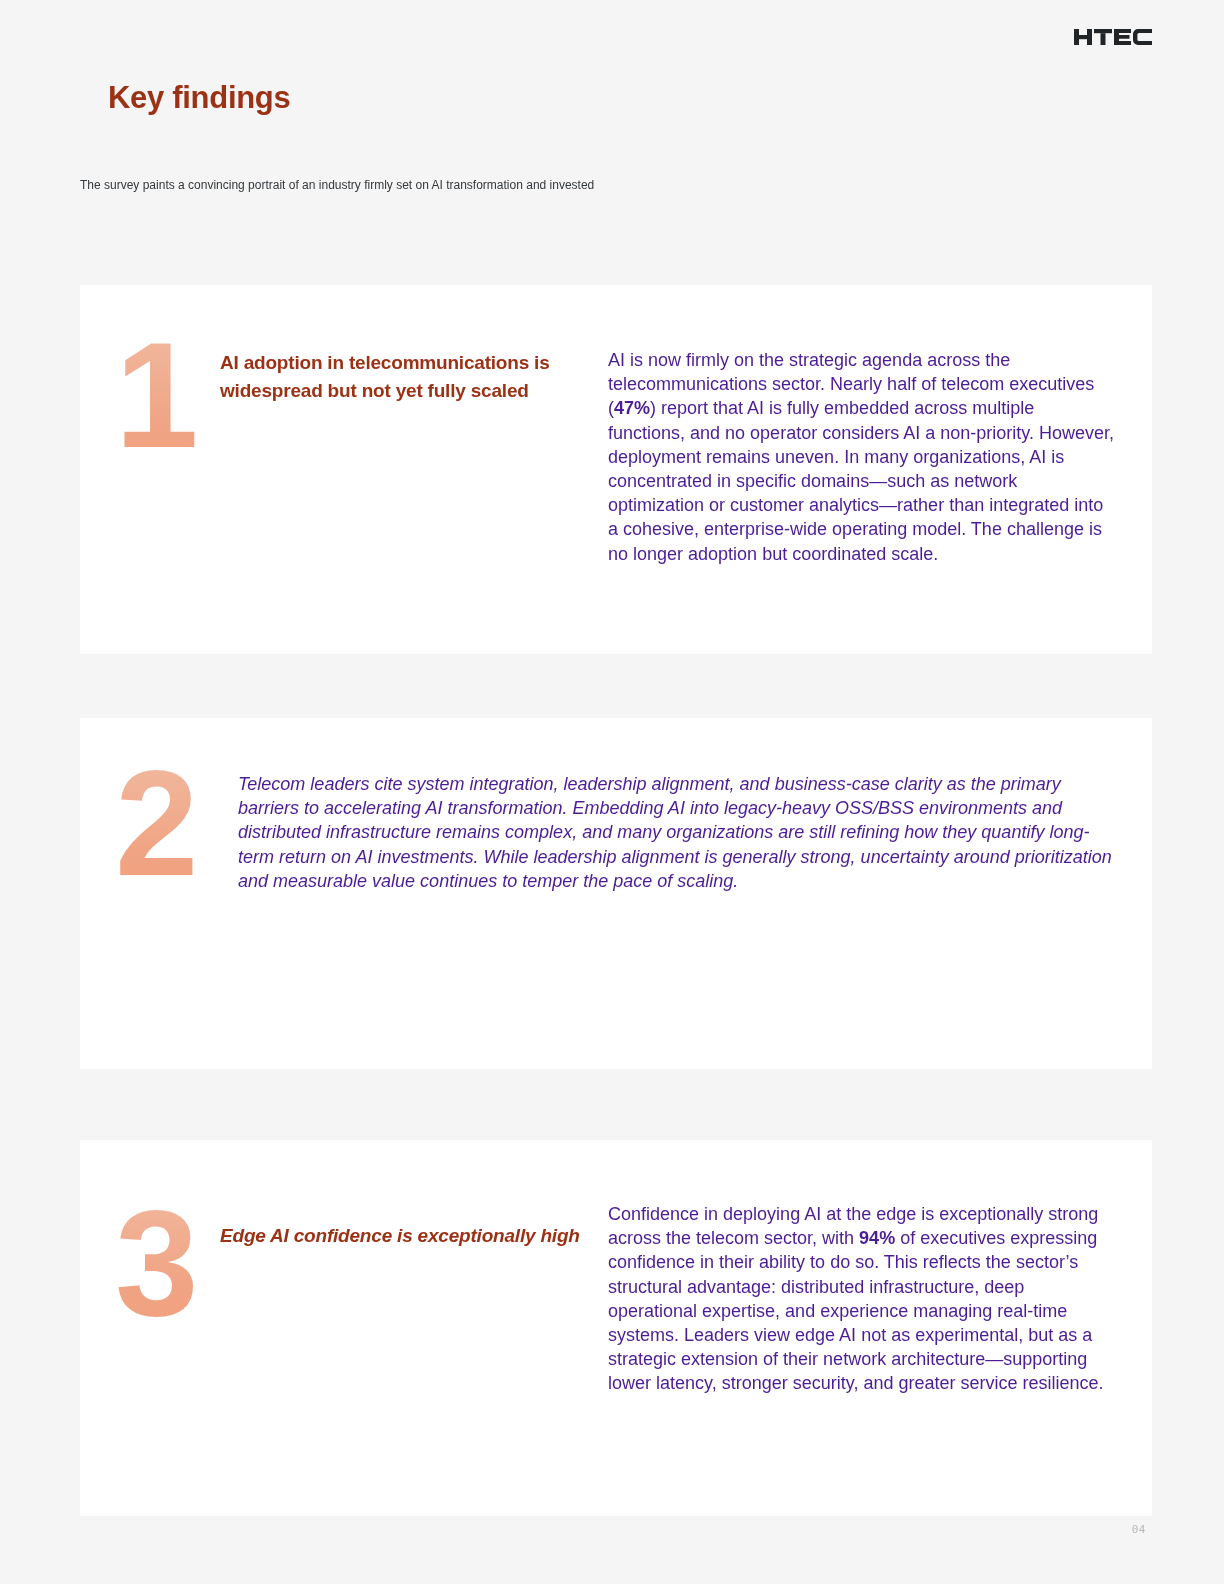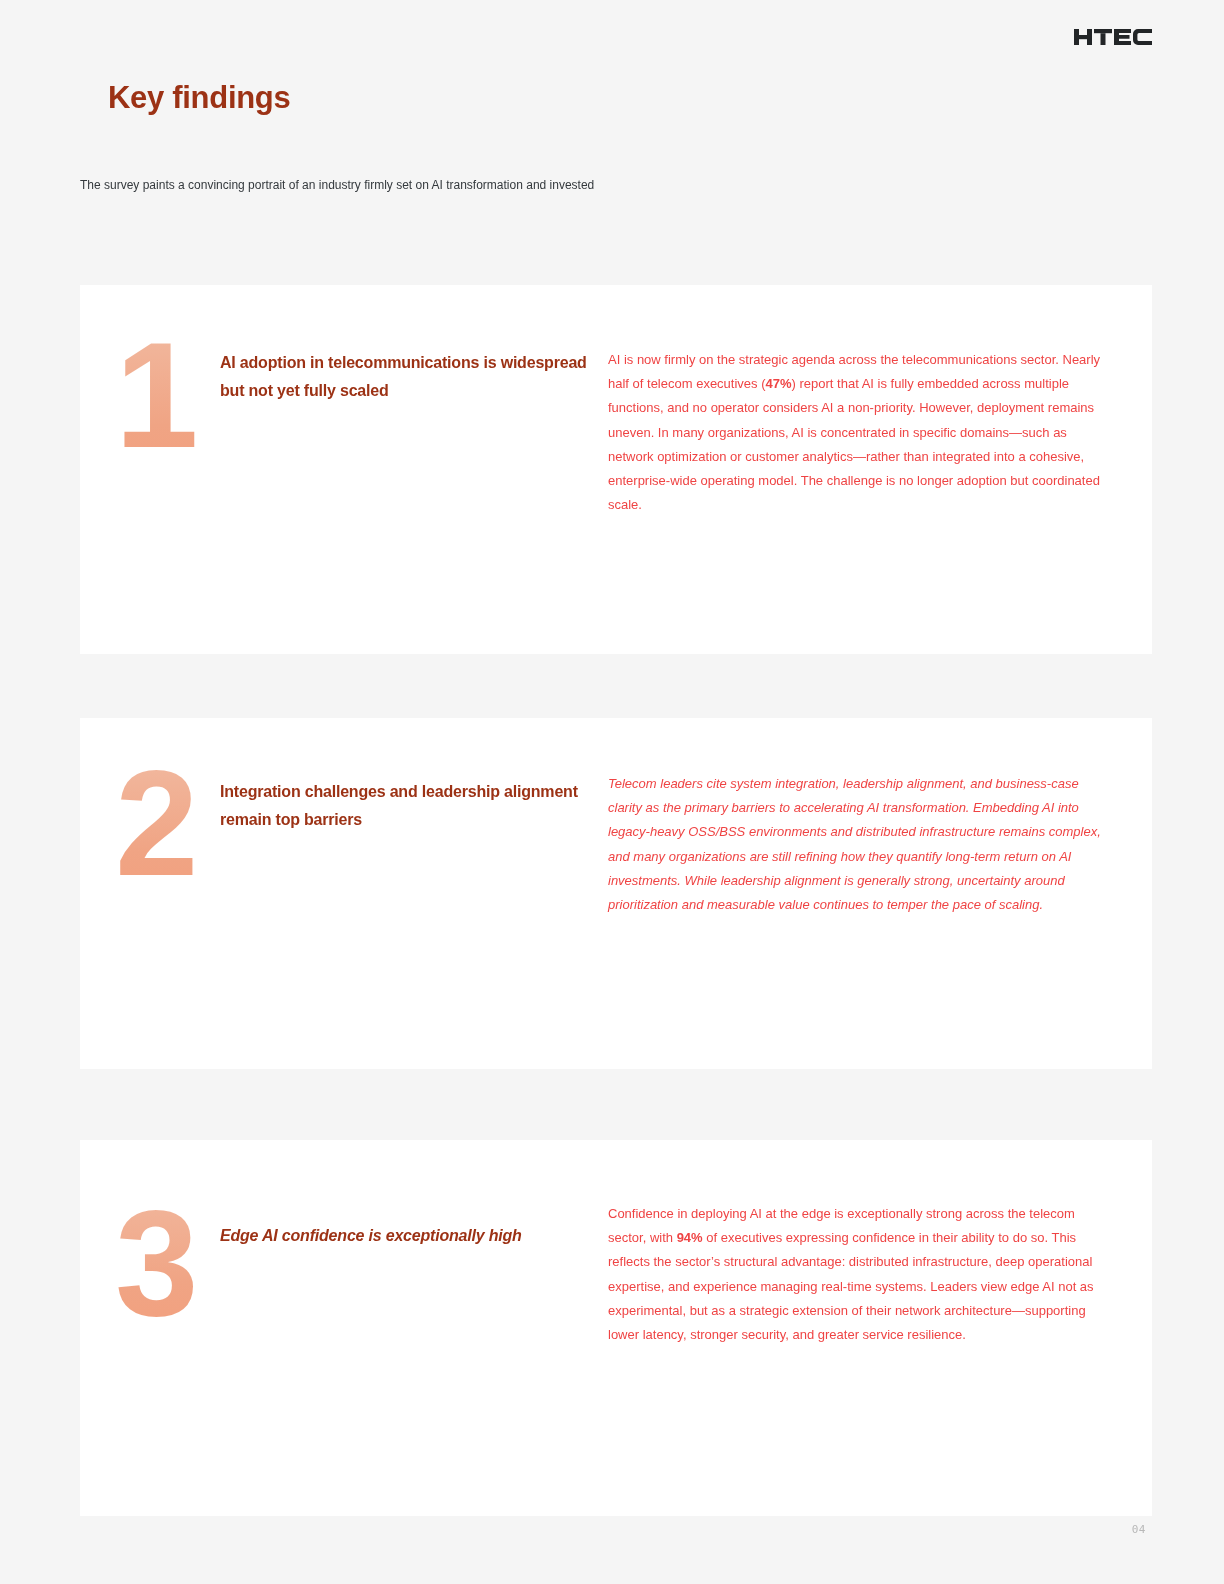--- a/index.html
+++ b/index.html
@@ -73,35 +73,35 @@
     color:transparent;
     -webkit-text-fill-color:transparent;
     user-select:none;
   }
   #card-1 .numeral { padding-top:35px; }
   #card-2 .numeral { padding-top:30px; }
   #card-3 .numeral { padding-top:48px; }
 
   .heading {
     flex:0 0 370px;
-    font-size:16px;
+    font-size:19px;
     font-weight:bold;
     line-height:28px;
     letter-spacing:-0.2px;
     color:#9c3215;
   }
   #card-1 .heading { padding-top:64px; }
   #card-2 .heading { padding-top:60px; }
   #card-3 .heading { padding-top:82px;font-style:italic; }
 
   .body-text {
     flex:1 1 auto;
-    font-size:13px;
+    font-size:18px;
     line-height:24.2px;
-    color:#ef4444;
+    color:#4c1d95;
     padding-left:18px;
   }
   #card-1 .body-text { padding-top:63px; }
   #card-2 .body-text { padding-top:54px;font-style:italic; }
   #card-3 .body-text { padding-top:62px; }
   .body-text b { font-weight:bold; }
 
   
   .page-number {
     position:absolute; right:78px; bottom:48px;
@@ -148,21 +148,20 @@
       <div class="heading">AI adoption in telecommunications is widespread but not yet fully scaled</div>
       <div class="body-text">
         <span>AI is now firmly on the strategic agenda across the telecommunications sector. Nearly half of telecom executives (</span><b>47%</b><span>) report that AI is fully embedded across multiple functions, and no operator considers AI a non-priority. However, deployment remains uneven. In many organizations, AI is concentrated in specific domains—such as network optimization or customer analytics—rather than integrated into a cohesive, enterprise-wide operating model. The challenge is no longer adoption but coordinated scale.</span>
       </div>
     </div>
   </section>
 
   <section class="card" id="card-2">
     <div class="card-inner">
       <div class="numeral">2</div>
-      <div class="heading">Integration challenges and leadership alignment remain top barriers</div>
       <div class="body-text">
         <span>Telecom leaders cite system integration, leadership alignment, and business-case clarity as the primary barriers to accelerating AI transformation. Embedding AI into legacy-heavy OSS/BSS environments and distributed infrastructure remains complex, and many organizations are still refining how they quantify long-term return on AI investments. While leadership alignment is generally strong, uncertainty around prioritization and measurable value continues to temper the pace of scaling.</span><b></b><span></span>
       </div>
     </div>
   </section>
 
   <section class="card" id="card-3">
     <div class="card-inner">
       <div class="numeral">3</div>
       <div class="heading">Edge AI confidence is exceptionally high</div>

